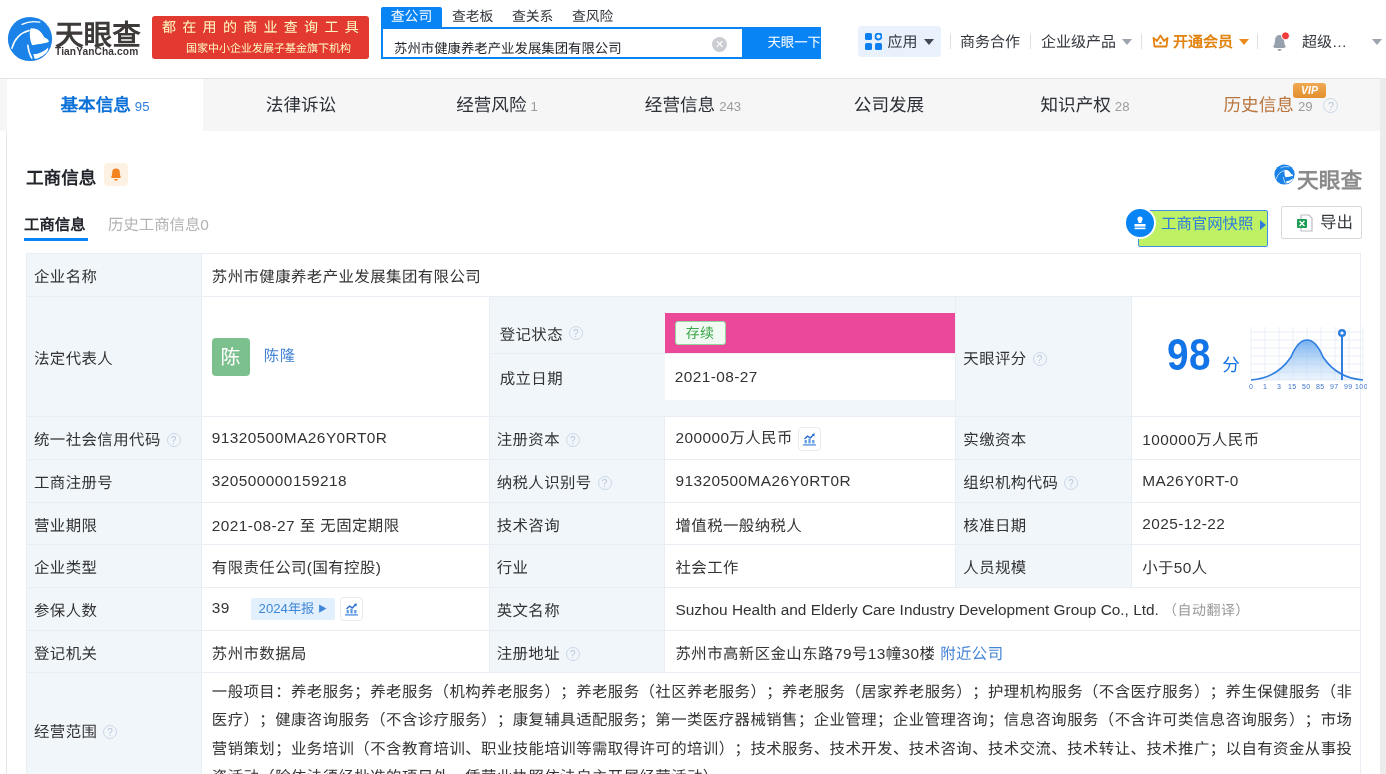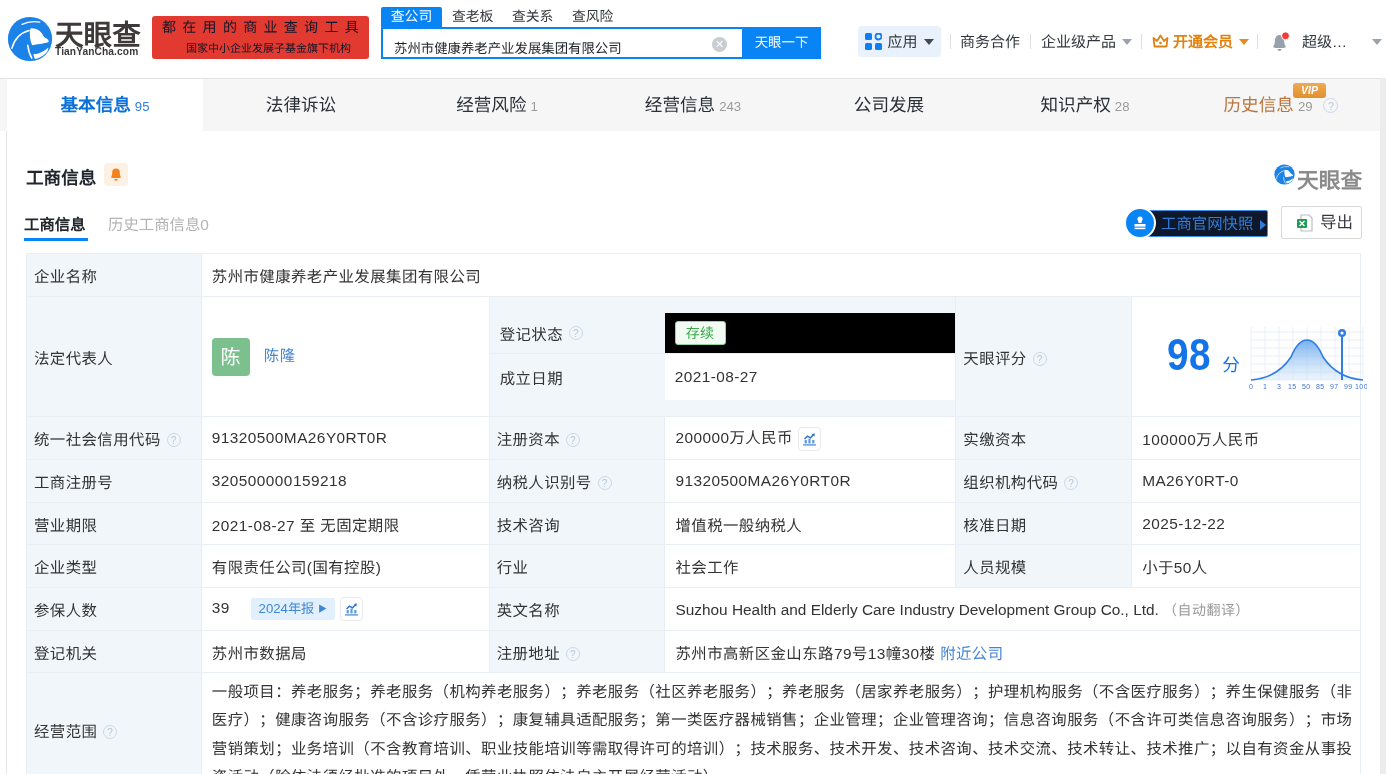--- a/index.html
+++ b/index.html
@@ -8,32 +8,32 @@
 .abs { position:absolute; }
 #page { position:relative; width:1386px; height:774px; }
 
 
 #hdr { position:absolute; left:0; top:0; width:1386px; height:78px; background:#fff; }
 #logoTxt { position:absolute; left:55px; top:12px; color:#3e3a39; font-weight:bold;
   font-size:28.6px; letter-spacing:0; }
 #logoSub { position:absolute; left:55px; top:46px; color:#3e3a39; font-weight:bold;
   font-size:10.2px; letter-spacing:0.1px; }
 #redbox { position:absolute; left:152px; top:16px; width:217px; height:43px;
-  background:#e23a30; border-radius:3px; color:#0f172a; text-align:center; }
+  background:#e23a30; border-radius:3px; color:#fef9c3; text-align:center; }
 #redbox .l1 { font-size:14px; line-height:22px; letter-spacing:6.3px; margin-left:6px; white-space:nowrap; }
 #redbox .l2 { font-size:11px; line-height:20px; white-space:nowrap;padding-left:16px; }
 .stab { position:absolute; top:7px; height:20px; font-size:13.8px; color:#34383e; line-height:20px; }
 #stab0 { left:381px; width:61px; background:#0984f5; color:#fff; text-align:center; border-radius:2px 2px 0 0;}
 #sinput { position:absolute; left:381px; top:27px; width:361px; height:32px; background:#fff;
   border:2px solid #0984f5; border-right:none; }
 #sinput span { position:absolute; left:11px; top:8px; font-size:13.4px; color:#23272d; }
 #sclear { position:absolute; left:712px; top:37px; width:15px; height:15px; border-radius:50%;
   background:#c9ccd1; color:#fff; font-size:11px; line-height:15px; text-align:center; }
 #sbtn { position:absolute; left:742px; top:27px; width:79px; height:32px; background:#0984f5;
-  color:#fff; font-size:13.4px; text-align:center; line-height:32px; }
+  color:#fff; font-size:13.4px; text-align:right; line-height:32px; }
 .hmenu { position:absolute; top:26px; height:31px; line-height:31px; font-size:15px; color:#34383e; }
 .hdiv { position:absolute; top:34px; height:15px; width:1px; background:#dcdfe3; }
 .caret { display:inline-block; width:0; height:0; border-left:5px solid transparent;
   border-right:5px solid transparent; border-top:6px solid #454a52; vertical-align:2px; margin-left:6px;}
 .caretg { border-top-color:#9ca3ad; }
 .careto { border-top-color:#e88a1c; }
 
 
 #tabbar { position:absolute; left:0; top:78px; width:1386px; height:53px; background:#f6f6f6;
   border-top:1px solid #e3e3e3; }
@@ -48,22 +48,22 @@
 #leftline { position:absolute; left:6px; top:131px; width:1px; height:643px; background:#e6e6e6; }
 #rightband { position:absolute; left:1380px; top:78px; width:6px; height:696px; background:#ececec; }
 #secTitle { position:absolute; left:26px; top:164px; font-size:17.6px; font-weight:bold; color:#23272d; }
 #bellChip { position:absolute; left:104px; top:163px; width:24px; height:23px; background:#fdf1e4;
   border-radius:4px; }
 #wmark { position:absolute; left:1274px; top:164px; }
 #wmark .t { position:absolute; left:23px; top:-1px; font-size:21.7px; color:#8b8b8b; font-weight:bold; white-space:nowrap; letter-spacing:0;}
 .subtab1 { position:absolute; left:24px; top:212px; font-size:15.4px; color:#23272d; font-weight:600; }
 .subtab2 { position:absolute; left:108px; top:212px; font-size:15.4px; color:#b3b3b3; }
 #subline { position:absolute; left:24px; top:238px; width:64px; height:3px; background:#0984f5; }
-#snapBtn { position:absolute; left:1138px; top:210px; width:130px; height:27px;
-  border:1px solid #3c8fe8; border-radius:2px; background:#0f172a; }
+#snapBtn { position:absolute; left:1138px; top:210px; width:130px; height:37px;
+  border:1px solid #3c8fe8; border-radius:2px; background:#bef264; }
 #snapBtn .t { position:absolute; left:22px; top:0; line-height:25px; font-size:15.4px; color:#2f7dd9; white-space:nowrap;}
 #stampc { position:absolute; left:1124px; top:207px; width:32px; height:32px; border-radius:50%;
   background:#0984f5; border:2px solid #fff; }
 #expBtn { position:absolute; left:1281px; top:206px; width:81px; height:33px;
   border:1px solid #d9d9d9; border-radius:2px; background:#fff; }
 #expBtn .t { position:absolute; left:38px; top:0; line-height:31px; font-size:16.5px; color:#34383e; }
 
 
 #tbl { position:absolute; left:26px; top:253px; width:1335px; border-collapse:collapse;
   font-size:15.4px; letter-spacing:0.45px; color:#333; }
@@ -214,21 +214,21 @@
       <td class="lb">企业名称</td>
       <td colspan="5">苏州市健康养老产业发展集团有限公司</td>
     </tr>
     <tr style="height:87px">
       <td class="lb">法定代表人</td>
       <td><span id="avatar">陈</span><span class="lnk" style="margin-left:14px">陈隆</span></td>
       <td class="lb" style="padding:0" colspan="2">
         <div style="display:flex;flex-direction:column;height:87px">
           <div style="height:41px;display:flex;border-bottom:1px solid #e8eef4">
             <div style="width:175px;background:#f1f6fb;padding-left:10px;display:flex;align-items:center">登记状态<span class="qi">?</span></div>
-            <div style="flex:1;background:#000000;padding-left:10px;display:flex;align-items:center">
+            <div style="flex:1;background:#ec4899;padding-left:10px;display:flex;align-items:center">
                   <span id="cunxu">存续</span>
                 </div>
           </div>
           <div style="flex:1;display:flex">
             <div style="width:175px;background:#f1f6fb;padding-left:10px;display:flex;align-items:center">成立日期</div>
             <div style="flex:1;background:#fff;padding-left:10px;display:flex;align-items:center">2021-08-27</div>
           </div>
         </div>
       </td>
       <td class="lb">天眼评分<span class="qi">?</span></td>

